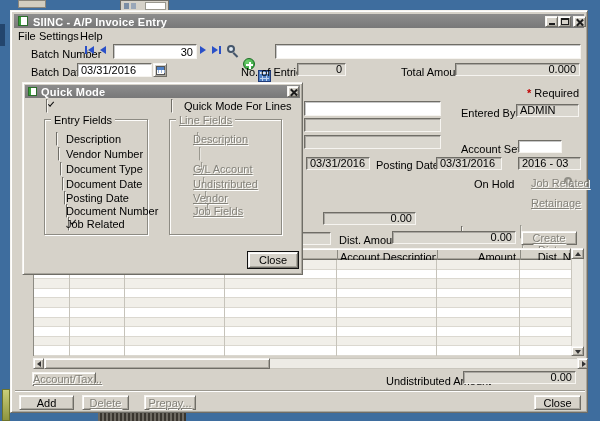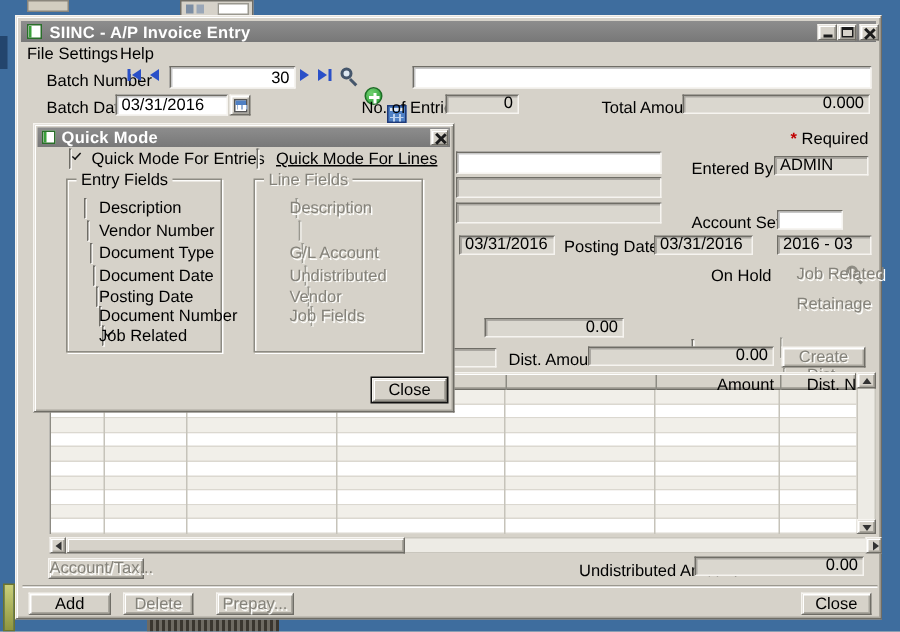--- a/index.html
+++ b/index.html
@@ -20,21 +20,21 @@
   .btn { text-align:center; line-height:12px; cursor:default; }
   .btn.tall { line-height:12px; padding-top:1px; }
   .sunken {
     background:#fff;
     border:1px solid; border-color:#6f6d66 #f6f4f0 #f6f4f0 #6f6d66;
     box-shadow: inset 1px 1px 0 rgba(0,0,0,.22);
     padding:0 3px; line-height:11px;
   }
   .fgray { background:#dad7cf; }
   .num { text-align:right; }
-  .dis { color:#84827a; text-shadow:1px 1px 0 #fdfdfb; }
+  .dis { color:#84827a; text-shadow:1px 1px 0 #fdfdfb;text-decoration:underline; }
   input.fld {
     font-family:"Liberation Sans", sans-serif; font-size:11px;
     background:#fff; border:1px solid; border-color:#6f6d66 #f6f4f0 #f6f4f0 #6f6d66;
     box-shadow: inset 1px 1px 0 rgba(0,0,0,.22); padding:0 3px; outline:none;
   }
   
   .tbar { background:linear-gradient(180deg,#8d8d8d,#787878); color:#fff; font-weight:bold; }
   .tbar .ttext { position:absolute; top:2px; white-space:nowrap; letter-spacing:.2px; }
   .sysbtn { position:absolute; }
   .x-icon, .min-icon, .max-icon { position:absolute; }
@@ -210,20 +210,21 @@
 
   
   <div class="abs sunken fgray num" style="left:312px;top:201px;width:93px;height:13px;">0.00</div>
   <div class="abs sunken fgray" style="left:252px;top:221px;width:68px;height:13px;"></div>
   <span class="abs lbl" style="left:328px;top:223px;">Dist. Amount</span>
   <div class="abs sunken fgray num" style="left:381px;top:220px;width:124px;height:13px;">0.00</div>
   <div class="abs raised btn" style="left:510px;top:220px;width:56px;height:14px;"><span class="dis">Create Dist.</span></div>
 
   
   <div class="abs raised" style="left:22px;top:237px;width:538px;height:12px;">
+    <span class="hcell" style="left:306px;width:96px;">Account Description</span>
     <span class="hcell num" style="left:406px;width:76px;text-align:right;">Amount</span>
     <span class="hcell num" style="left:490px;width:56px;text-align:right;">Dist. Net</span>
     <span class="sep-h" style="left:36px;top:1px;height:10px;"></span>
     <span class="sep-h" style="left:91px;top:1px;height:10px;"></span>
     <span class="sep-h" style="left:191px;top:1px;height:10px;"></span>
     <span class="sep-h" style="left:303px;top:1px;height:10px;"></span>
     <span class="sep-h" style="left:403px;top:1px;height:10px;"></span>
     <span class="sep-h" style="left:486px;top:1px;height:10px;"></span>
   </div>
   <div class="abs" style="left:22px;top:249px;width:538px;height:96px;background:#fff;border-left:1px solid #8d8b83;">
@@ -278,23 +279,22 @@
 <div class="abs raised" style="left:22px;top:82px;width:281px;height:193px;z-index:10;">
   <div class="abs tbar" style="left:2px;top:2px;width:275px;height:13px;">
     <div class="abs" style="left:3px;top:2px;width:9px;height:9px;background:#fff;border:1px solid #2a6e2a;box-shadow:inset 2px 0 0 #3aa03a;"></div>
     <div class="ttext" style="left:16px;top:1px;">Quick Mode</div>
     <div class="abs raised sysbtn" style="left:262px;top:1px;width:12px;height:11px;">
         <span class="x-icon" style="left:1.5px;top:2px;width:9px;height:8px;"></span>
       </div>
   </div>
 
   <span class="abs cb on" style="left:23px;top:17px;"><span class="tick"></span></span>
-  <span class="abs lbl" style="left:38px;top:17px;">Quick Mode For Entries</span>
   <span class="abs cb" style="left:146px;top:17px;"></span>
-  <span class="abs lbl" style="left:161px;top:17px;text-decoration:underline;">Quick Mode For Lines</span>
+  <span class="abs lbl" style="left:161px;top:17px;">Quick Mode For Lines</span>
 
   
   <div class="abs grp" style="left:21px;top:36px;width:104px;height:116px;">
     <span class="legend">Entry Fields</span>
   </div>
   <span class="abs cb" style="left:29px;top:50px;"></span>
   <span class="abs lbl" style="left:43px;top:50px;">Description</span>
   <span class="abs cb" style="left:29px;top:65px;"></span>
   <span class="abs lbl" style="left:43px;top:65px;">Vendor Number</span>
   <span class="abs cb" style="left:29px;top:80px;"></span>

